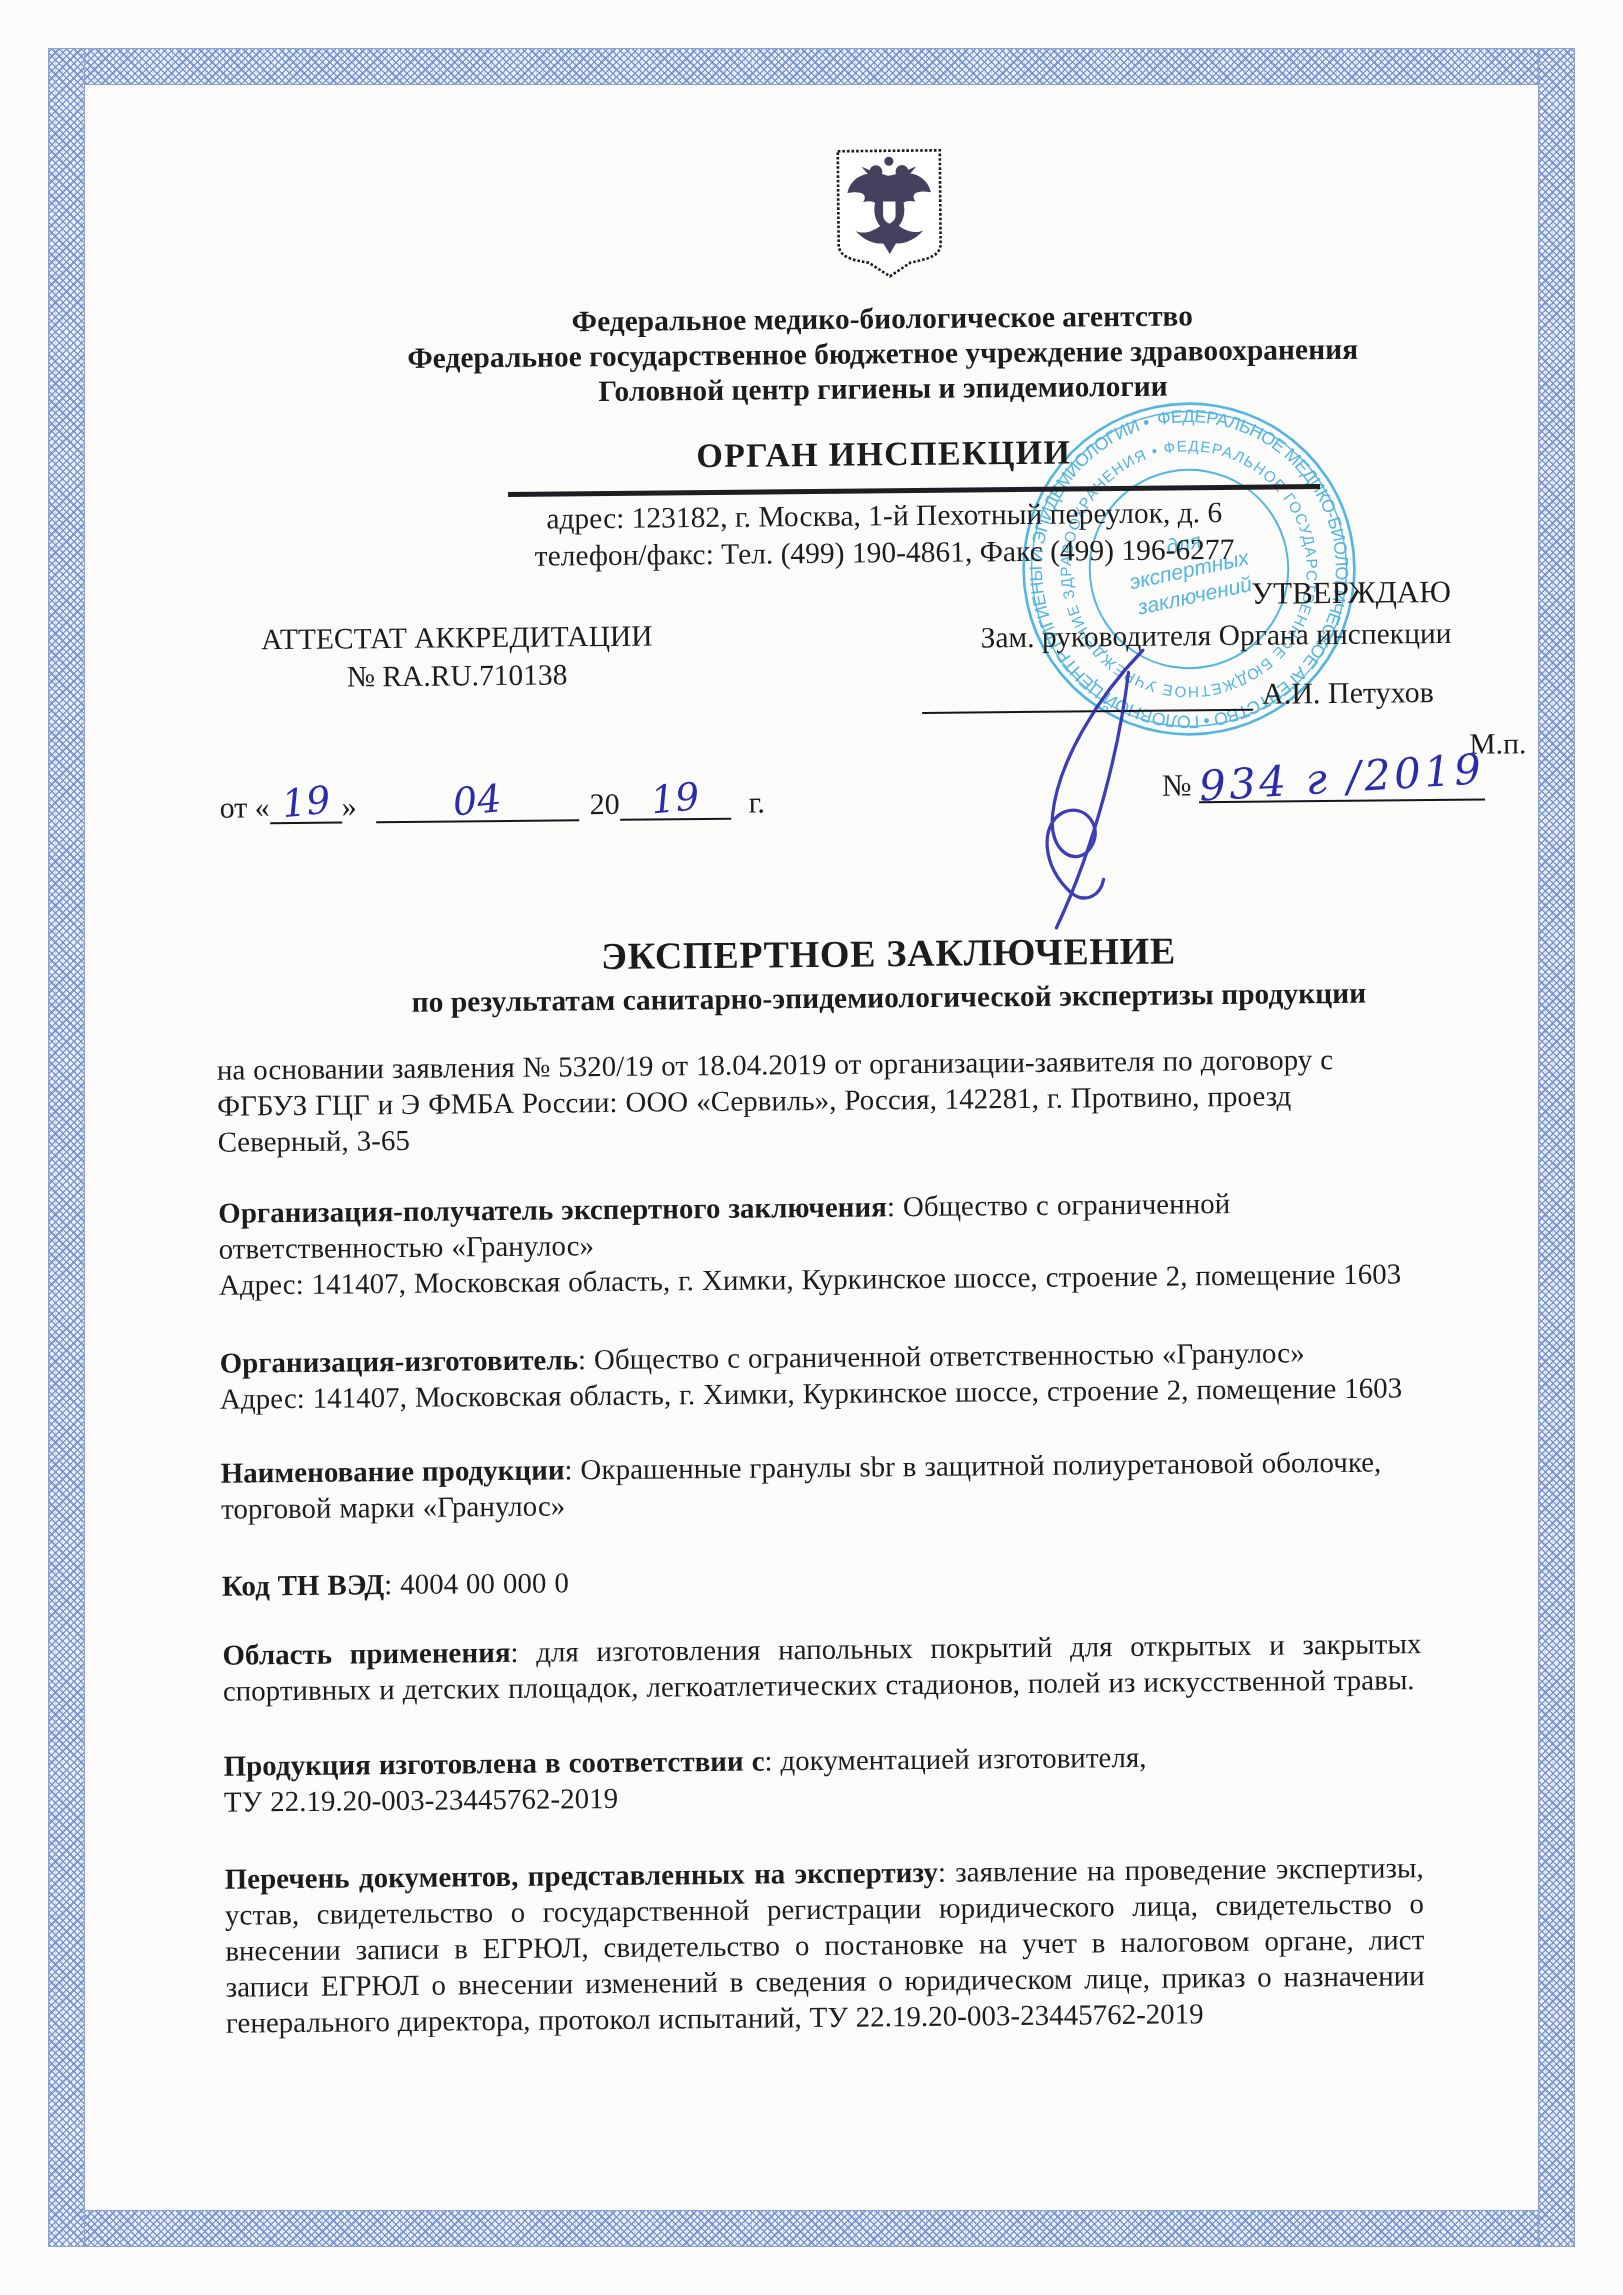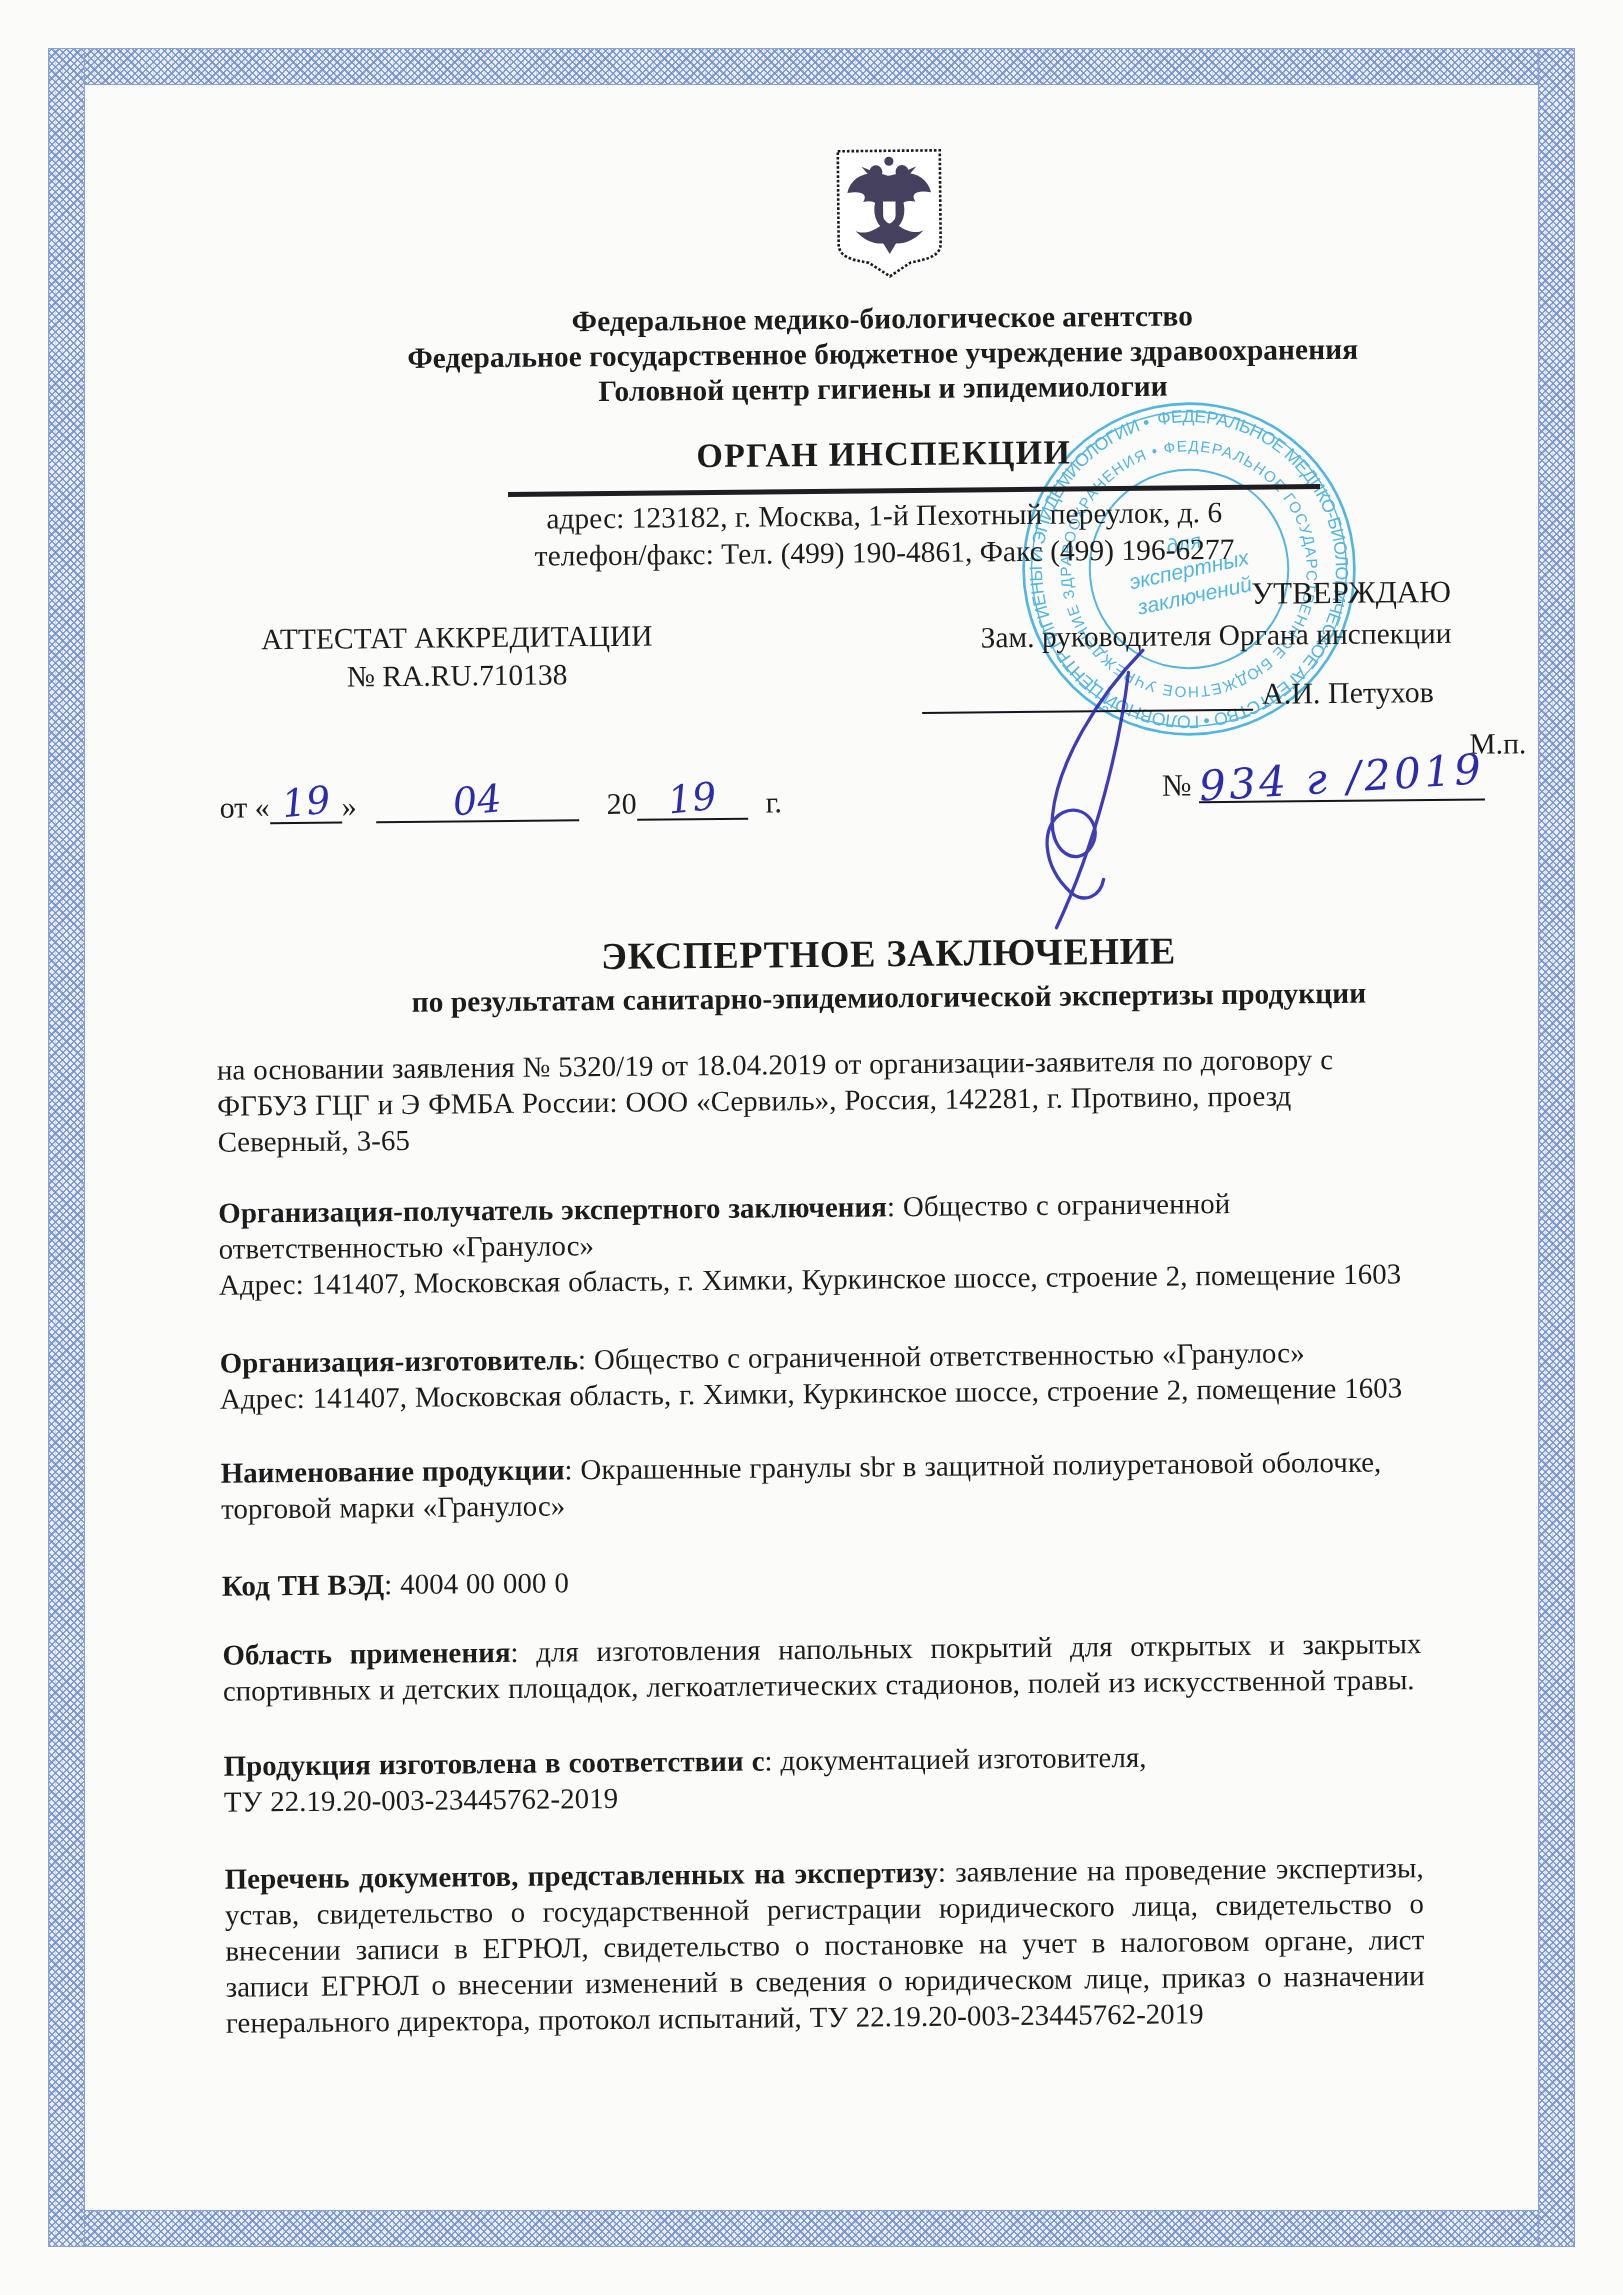--- a/index.html
+++ b/index.html
@@ -127,21 +127,21 @@
     </div>
     <div class="abs sigrow">
       <span class="sigline"></span><span class="signame">А.И. Петухов</span>
     </div>
     <div class="abs mp">М.п.</div>
 
     <div class="abs dateline">
       <span>от</span>
       <span>«</span><span class="u" style="width:72px"><span class="hw sm">19</span></span><span>»</span>
       <span class="u" style="width:203px;margin-left:11.8px"><span class="hw sm">04</span></span>
-      <span style="margin-left:20px">20</span><span class="u" style="width:111px"><span class="hw sm">19</span></span>
+      <span style="margin-left:3px">20</span><span class="u" style="width:111px"><span class="hw sm">19</span></span>
       <span style="margin-left:10.5px">г.</span>
     </div>
 
     <div class="abs numline">
       <span>№</span>
       <span class="u" style="min-width:281px;border-bottom-width:2px"><span class="hw big">934 г /2019</span></span>
     </div>
 
     <div class="abs center title">ЭКСПЕРТНОЕ ЗАКЛЮЧЕНИЕ</div>
     <div class="abs center subtitle">по результатам санитарно-эпидемиологической экспертизы продукции</div>

